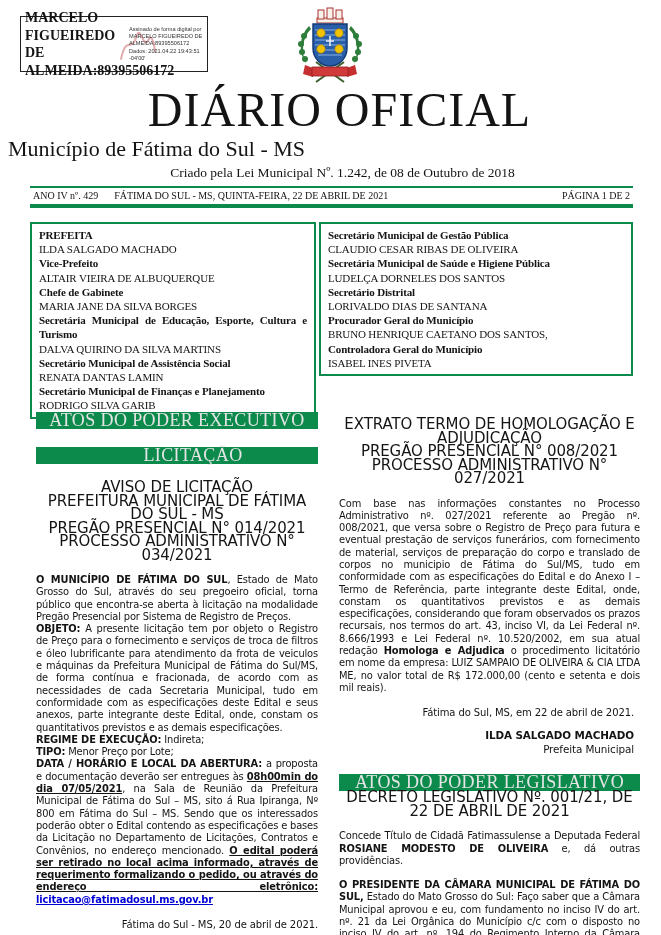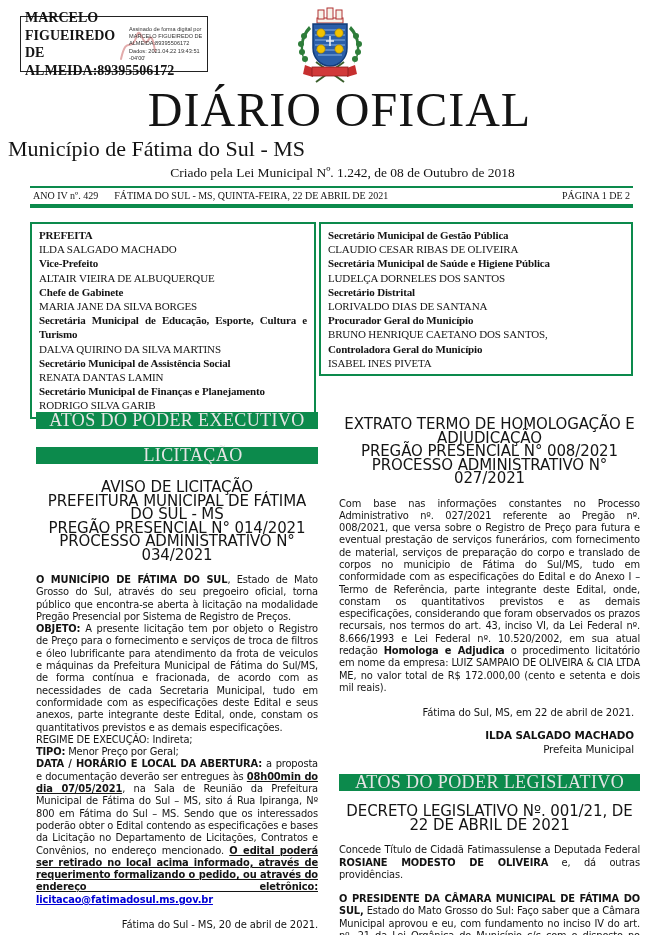--- a/index.html
+++ b/index.html
@@ -43,21 +43,21 @@
   .col-left{ left:36px; width:282px; }
   .col-right{ left:339px; width:301px; }
 
   .banner{ background:var(--g); color:#e5e5e5; text-align:center;
            font-family:"Liberation Serif",serif; font-size:18px; line-height:17px; letter-spacing:.4px; }
   .banner + .banner{ margin-top:18px;padding-left:32px; }
 
   .doc-heading{ text-align:center; font-weight:normal; font-size:15px; line-height:13.5px; letter-spacing:-0.1px; }
   .notice-heading{ margin-top:17px; }
   .extract-heading{ margin-top:6px; }
-  .decree-heading{ margin-top:14px; }
+  .decree-heading{ }
 
   .body-block{ margin-top:12px; font-size:9.9px; line-height:12.3px; letter-spacing:-0.15px; text-align:justify; }
   .body-block .par{ margin:0; }
   .date-line{ margin-top:13px; font-size:10px; text-align:right; letter-spacing:-0.1px; }
   .sig-block{ margin-top:11px; text-align:right; font-size:10.4px; line-height:13.5px; letter-spacing:-0.1px; }
   .sig-name{ font-weight:bold; }
   .sig-role-b{ font-weight:bold; }
   .col-right .banner{ margin-top:18px; }
   .pad-r{ padding-right:6px; }
 </style>
@@ -205,22 +205,22 @@
 
     <div>AVISO DE LICITAÇÃO</div>
         <div>PREFEITURA MUNICIPAL DE FÁTIMA DO SUL - MS</div>
         <div>PREGÃO PRESENCIAL N° 014/2021</div>
         <div>PROCESSO ADMINISTRATIVO N° 034/2021</div>
       </div>
 
     <div class="body-block">
       <div class="par"><span style="font-weight: bold;">O MUNICÍPIO DE FÁTIMA DO SUL</span><span>, Estado de Mato Grosso do Sul, através do seu pregoeiro oficial, torna público que encontra-se aberta à licitação na modalidade Pregão Presencial por Sistema de Registro de Preços.</span></div>
       <div class="par"><span style="font-weight: bold;">OBJETO:</span><span> A presente licitação tem por objeto o Registro de Preço para o fornecimento e serviços de troca de filtros e óleo lubrificante para atendimento da frota de veiculos e máquinas da Prefeitura Municipal de Fátima do Sul/MS, de forma contínua e fracionada, de acordo com as necessidades de cada Secretaria Municipal, tudo em conformidade com as especificações deste Edital e seus anexos, parte integrante deste Edital, onde, constam os quantitativos previstos e as demais especificações.</span></div>
-      <div class="par"><span style="font-weight: normal; margin-top: 20px;">REGIME DE EXECUÇÃO:</span><span> Indireta;</span></div>
-      <div class="par"><span style="font-weight: bold;">TIPO:</span><span> Menor Preço por Geral;</span></div>
+      <div class="par"><span style="font-weight: bold; margin-top: 20px;">REGIME DE EXECUÇÃO:</span><span> Indireta;</span></div>
+      <div class="par"><span style="font-weight: bold;">TIPO:</span><span> Menor Preço por Lote;</span></div>
       <div class="par"><span style="font-weight: bold;">DATA / HORÁRIO E LOCAL DA ABERTURA:</span><span> a proposta e documentação deverão ser entregues às </span><span style="font-weight: bold; text-decoration: underline;">08h00min do dia 07/05/2021</span><span>, na Sala de Reunião da Prefeitura Municipal de Fátima do Sul – MS, sito á Rua Ipiranga, Nº 800 em Fátima do Sul – MS. Sendo que os interessados poderão obter o Edital contendo as especificações e bases da Licitação no Departamento de Licitações, Contratos e Convênios, no endereço mencionado. </span><span style="font-weight: bold; text-decoration: underline;">O edital poderá ser retirado no local acima informado, através de requerimento formalizando o pedido, ou através do endereço eletrônico: </span><span style="font-weight: bold; text-decoration: underline; color: rgb(0, 0, 214);">licitacao@fatimadosul.ms.gov.br</span></div>
     </div>
 
     <div class="date-line">Fátima do Sul - MS, 20 de abril de 2021.</div>
 
     <div class="sig-block">
       <div class="sig-name">GLAUCIA SAYURI YASUNAKA</div>
       <div class="sig-role-b">Pregoeira</div>
     </div>
   </div>

